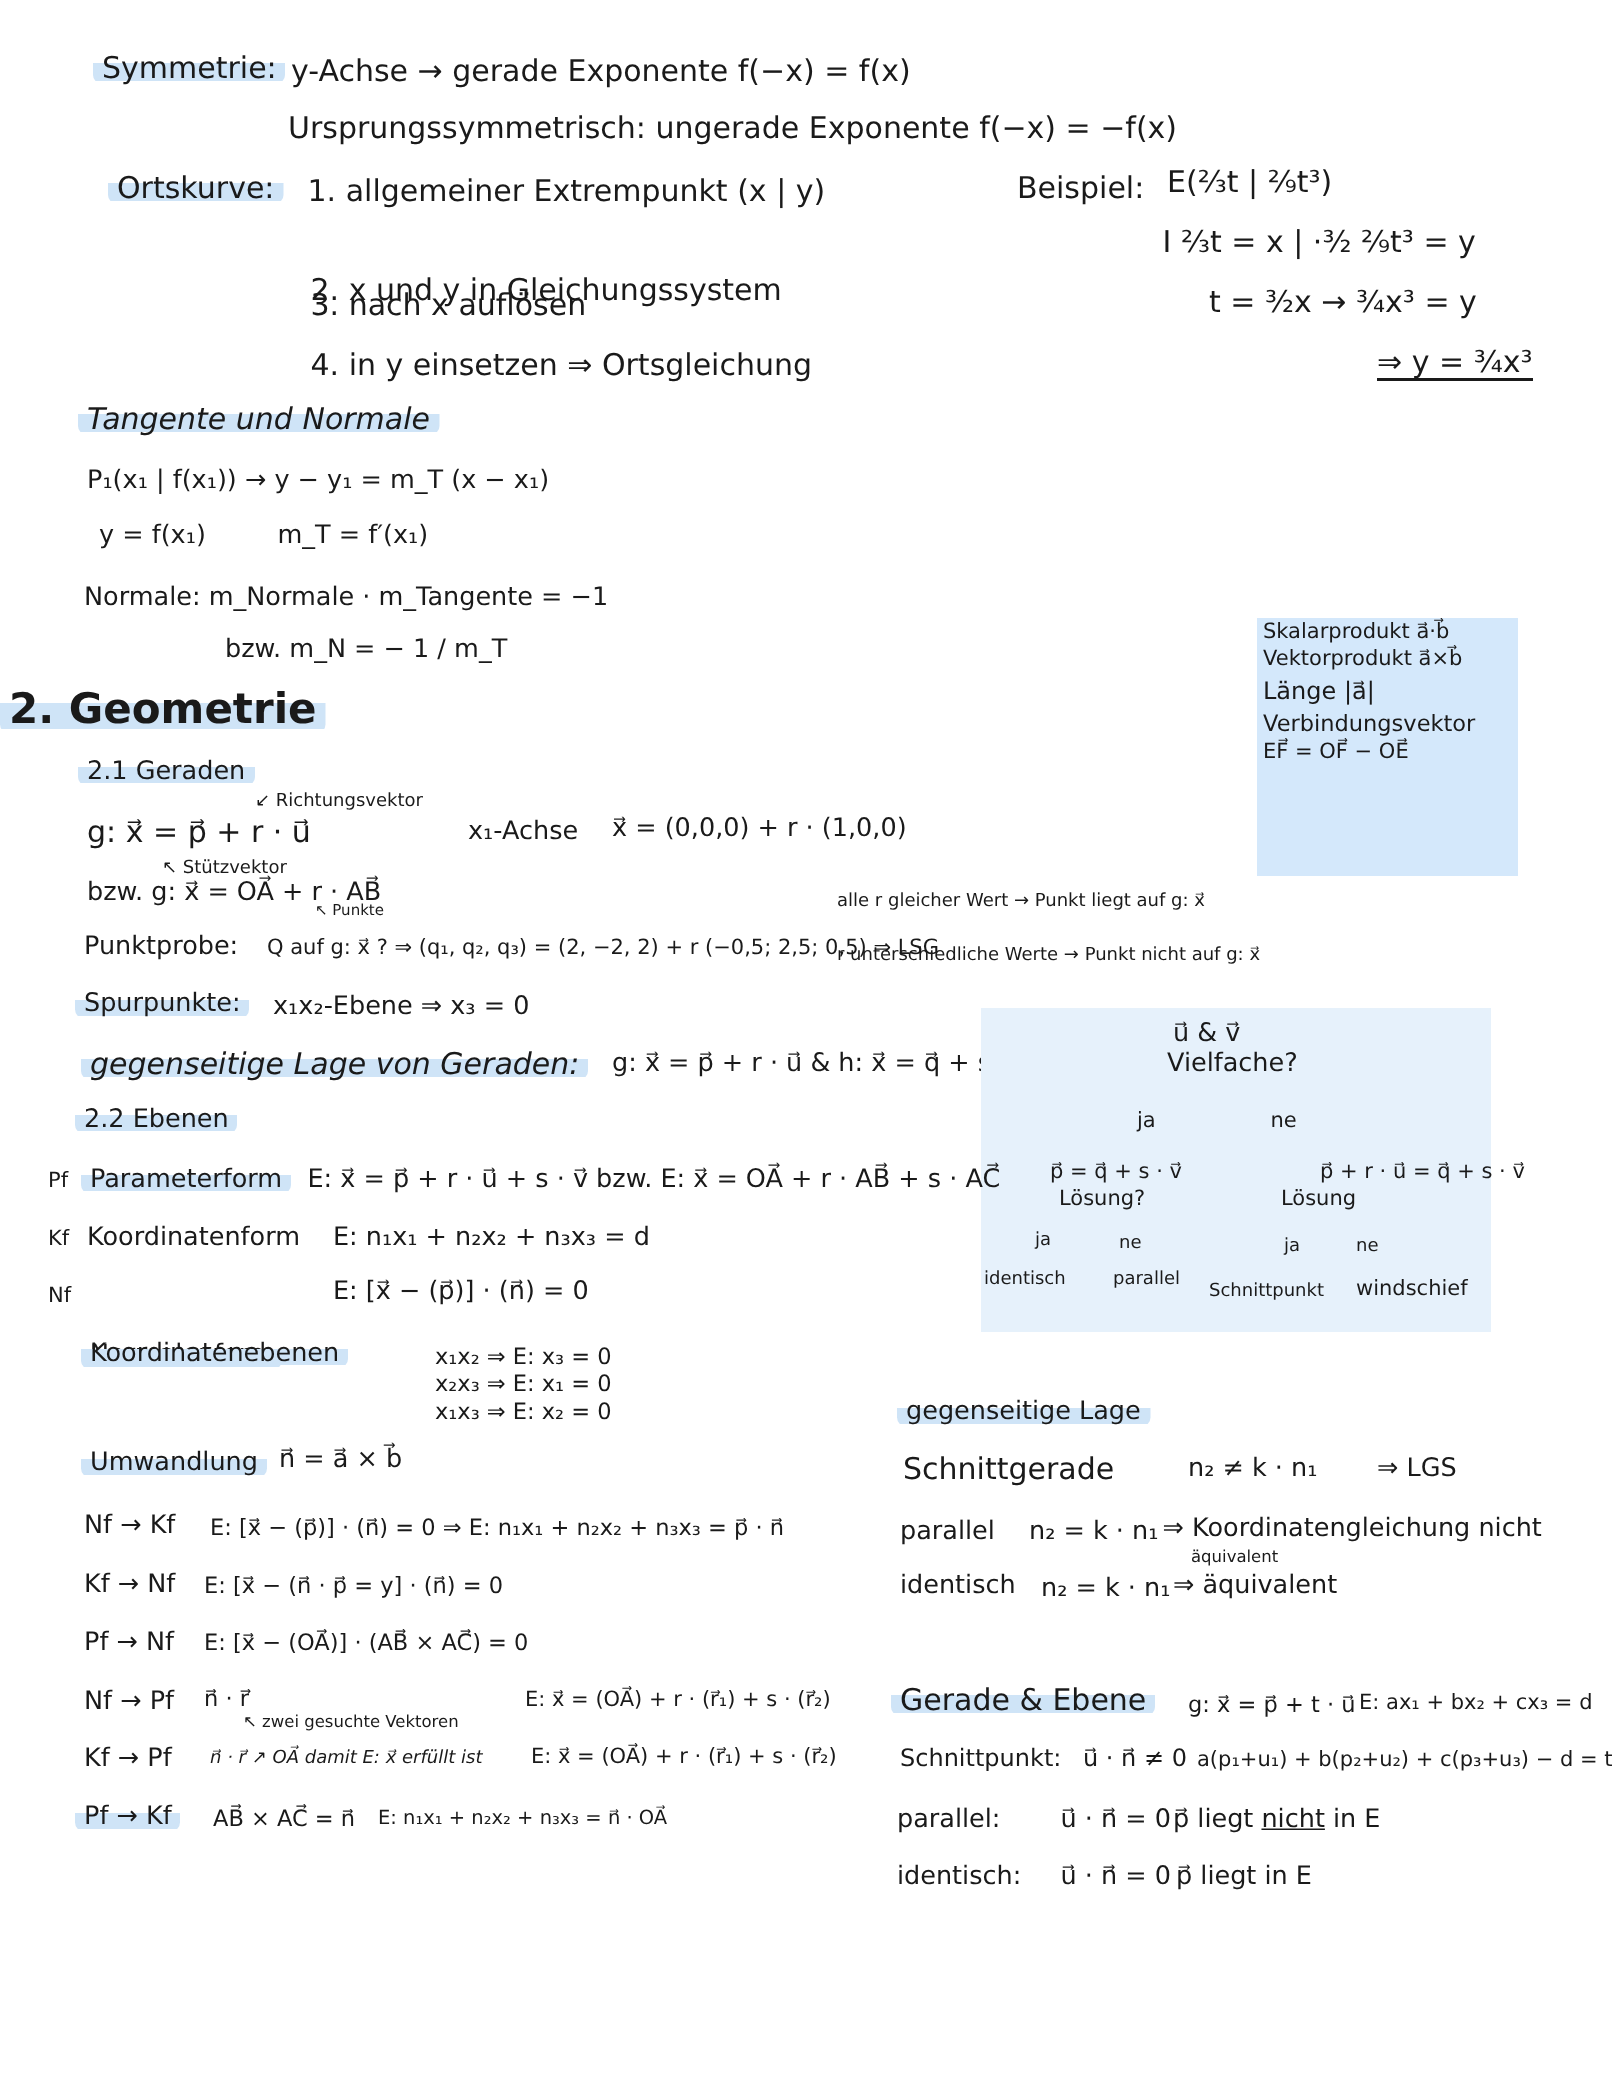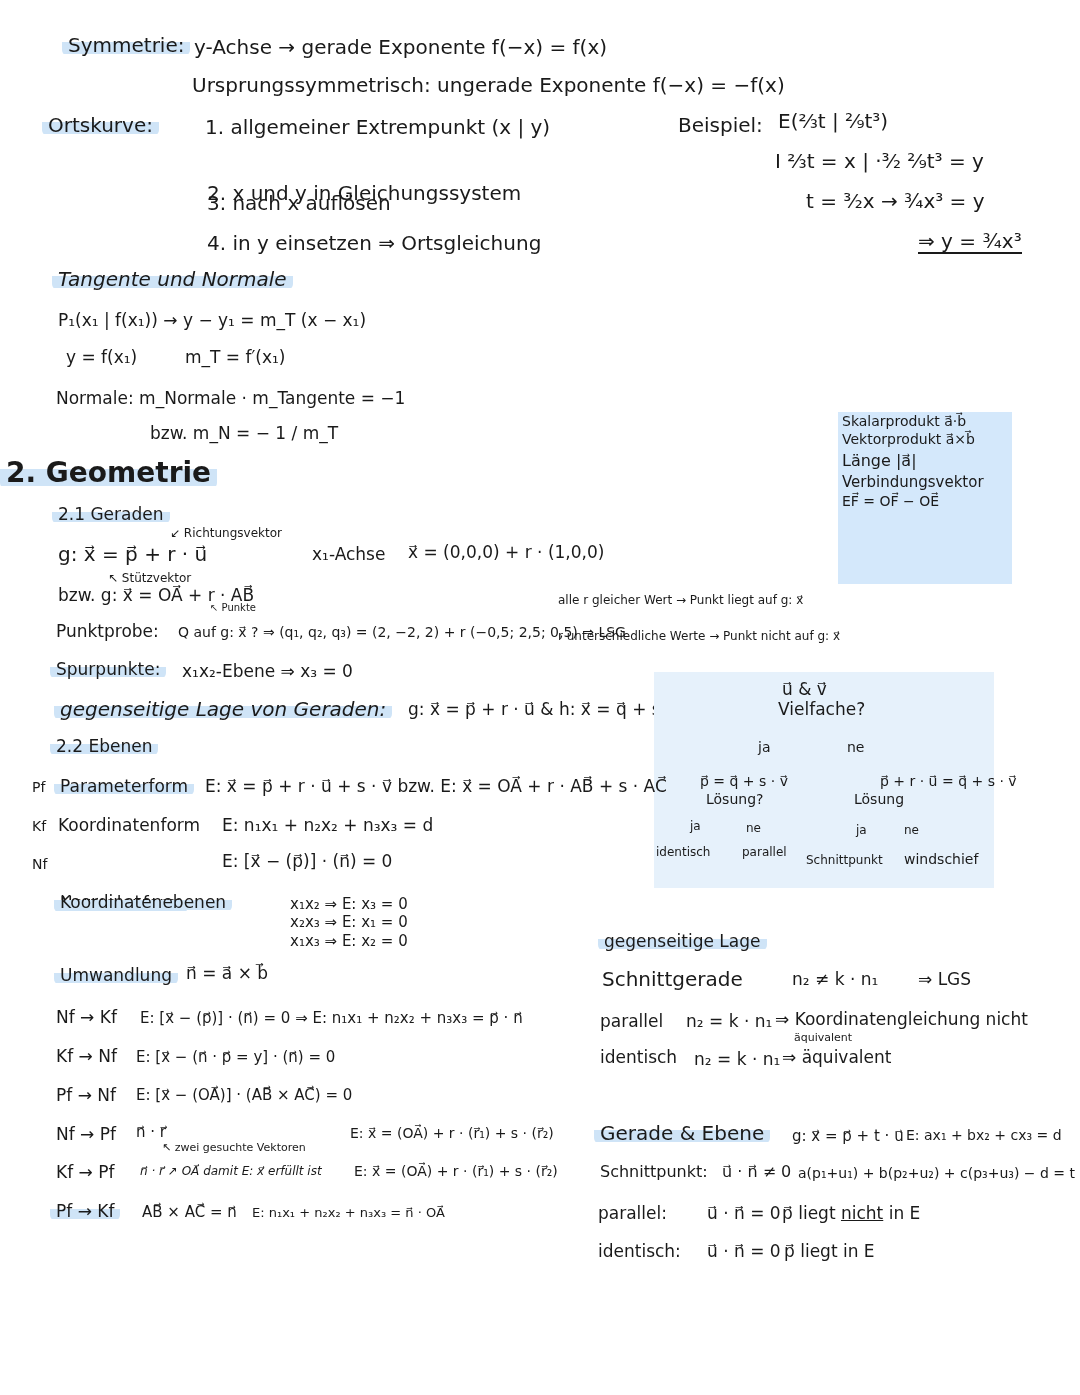--- a/index.html
+++ b/index.html
@@ -18,21 +18,21 @@
     .under { border-bottom: 2px solid #1a1a1a; }
     .u1 { text-decoration: underline; }
   </style>
 </head>
 <body>
 
 <div class="t hl" style="left:62px;top:34px;">Symmetrie:</div>
 <div class="t" style="left:194px;top:36px;">y-Achse → gerade Exponente  f(−x) = f(x)</div>
 <div class="t" style="left:192px;top:74px;">Ursprungssymmetrisch: ungerade Exponente  f(−x) = −f(x)</div>
 
-<div class="t hl" style="left:42px;top:114px;">Ortskurve:</div>
+<div class="t hl" style="left:72px;top:114px;">Ortskurve:</div>
 <div class="t" style="left:205px;top:116px;">1. allgemeiner Extrempunkt   (x | y)</div>
 <div class="t" style="left:207px;top:165px;margin-top:17px;">2. x und y   in Gleichungssystem</div>
 <div class="t" style="left:207px;top:192px;">3. nach x  auflösen</div>
 <div class="t" style="left:207px;top:232px;">4. in y einsetzen ⇒ Ortsgleichung</div>
 
 <div class="t" style="left:678px;top:114px;">Beispiel:</div>
 <div class="t" style="left:778px;top:110px;">E(⅔t | ²⁄₉t³)</div>
 <div class="t" style="left:775px;top:150px;">I  ⅔t = x | ·³⁄₂    ²⁄₉t³ = y</div>
 <div class="t" style="left:806px;top:190px;">t = ³⁄₂x  →  ¾x³ = y</div>
 <div class="t under" style="left:918px;top:230px;">⇒ y = ¾x³</div>

